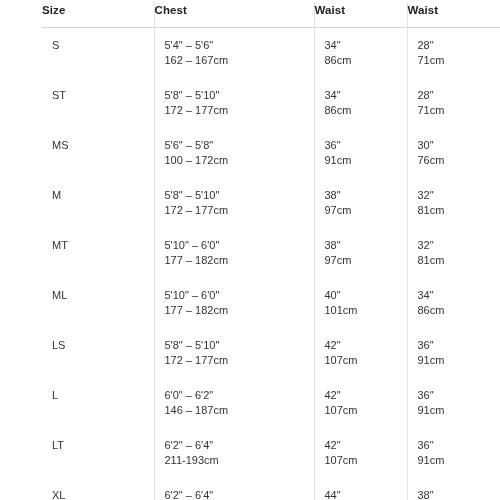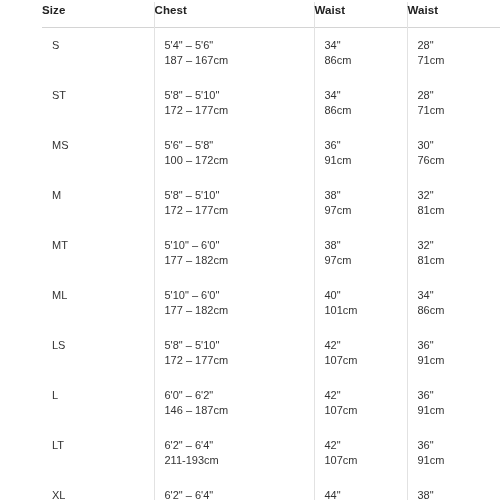--- a/index.html
+++ b/index.html
@@ -107,21 +107,21 @@
           <th class="col-waist">Waist</th>
         </tr>
       </thead>
       <tbody id="table-body">
           <tr>
             <td class="col-size">
               <span class="line2">S</span>
             </td>
             <td class="col-height">
               <span class="line2">5'4" – 5'6"</span>
-              <span class="line2">187 – 167cm</span>
+              <span class="line2">162 – 167cm</span>
             </td>
             <td class="col-chest">
               <span class="line2">34"</span>
               <span class="line2">86cm</span>
             </td>
             <td class="col-waist">
               <span class="line2">28"</span>
               <span class="line2">71cm</span>
             </td>
           </tr>

